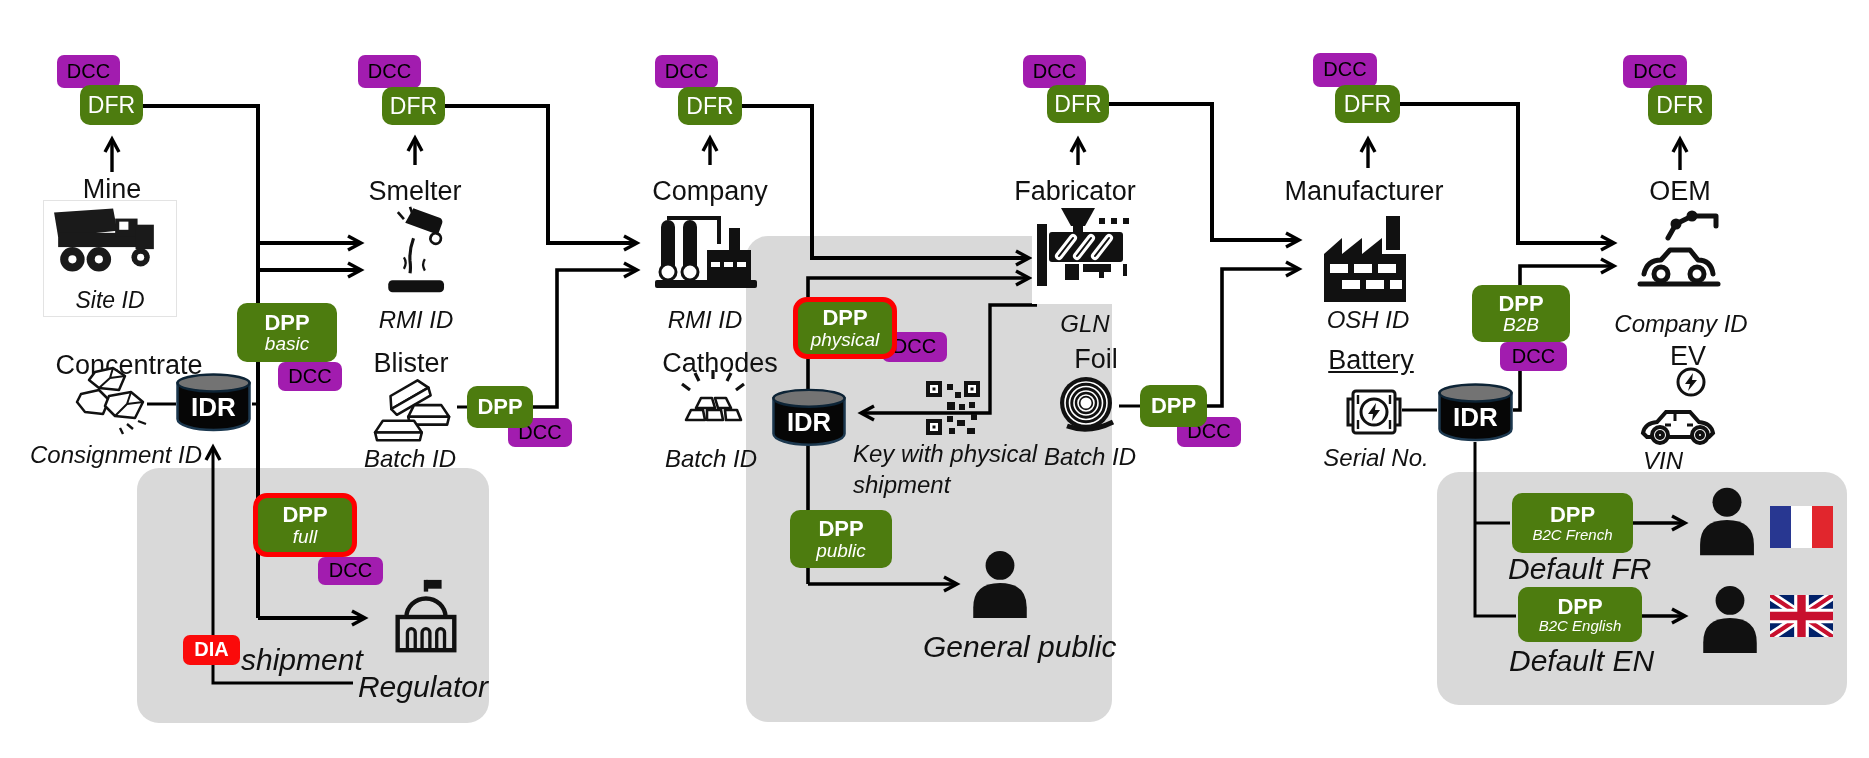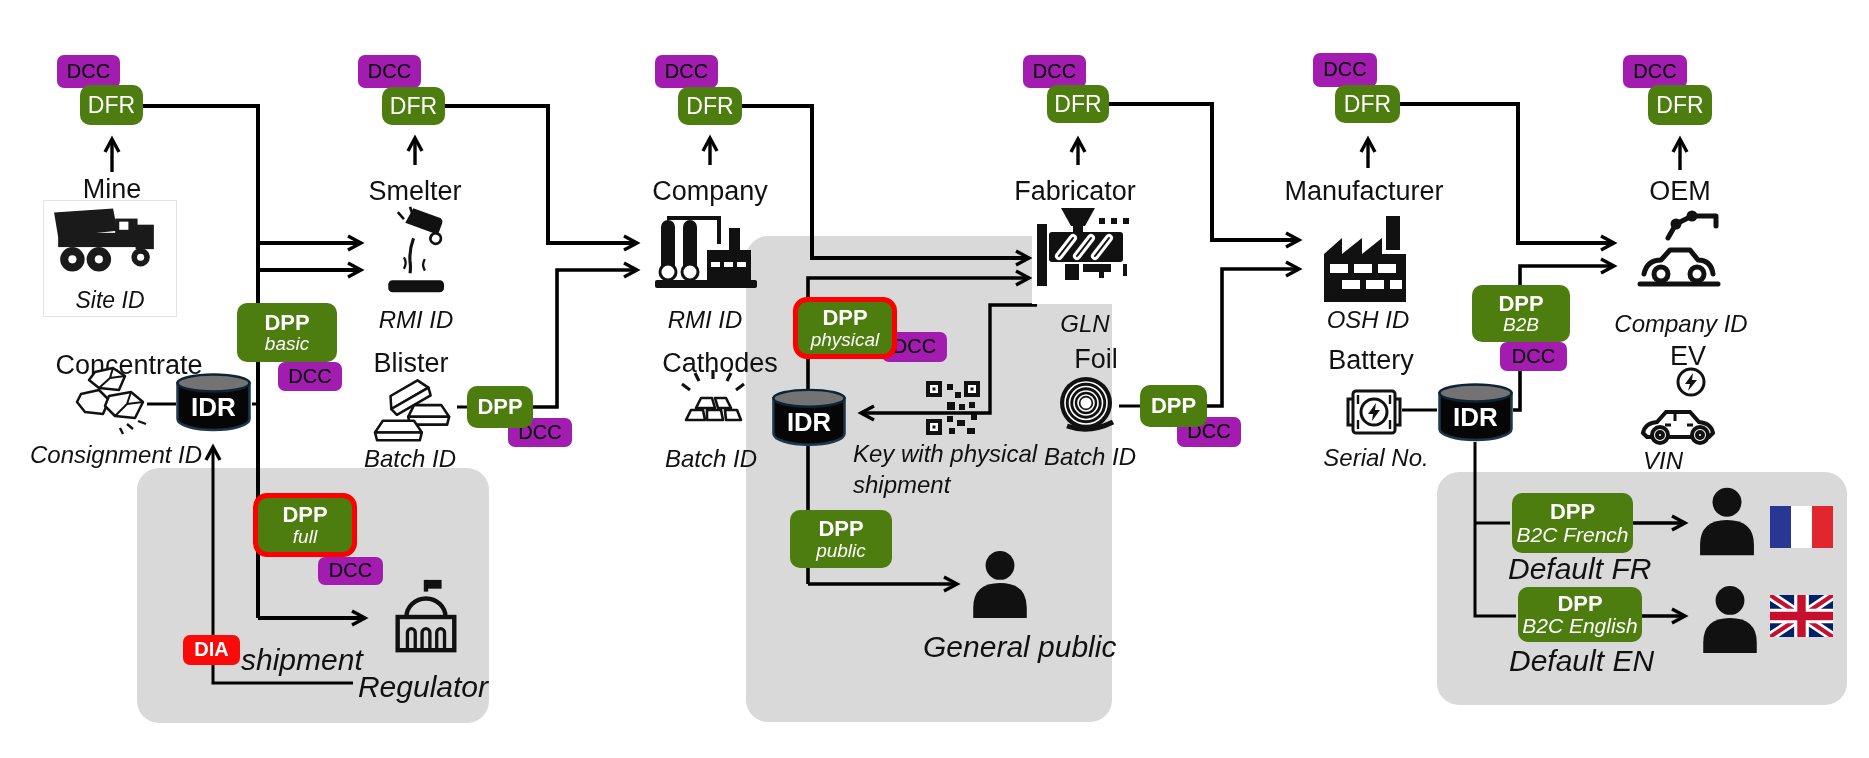--- a/index.html
+++ b/index.html
@@ -6,21 +6,21 @@
   #canvas{position:relative;width:1869px;height:758px;background:#fff;overflow:hidden;
           font-family:"Liberation Sans", sans-serif;color:#111;}
   .abs{position:absolute;box-sizing:border-box;}
   .zone{background:#d9d9d9;border-radius:22px;}
   .badge{display:flex;flex-direction:column;align-items:center;justify-content:center;line-height:1.06;text-align:center;}
   .dcc{background:#a21caf;color:#000;font-weight:normal;border-radius:7px;font-size:20px;}
   .grn{background:#4d7c0f;color:#fff;border-radius:10px;}
   .dfr{font-size:23px;}
   .dpp-t{font-weight:bold;font-size:22px;}
   .dpp-s{font-style:italic;font-size:19px;}
-  .dpp-s.small{font-size:21px;}
+  .dpp-s.small{font-size:15px;}
   .redb{border:5px solid #fe0000;border-radius:14px;}
   .dia{background:#fb0a0a;color:#fff;font-weight:bold;border-radius:7px;font-size:20px;}
   .stage{font-size:27px;text-align:center;white-space:nowrap;}
   .idl{font-size:24px;font-style:italic;text-align:center;white-space:nowrap;}
   .note{font-size:30px;font-style:italic;text-align:center;white-space:nowrap;}
   .z1{z-index:1}.z2{z-index:2}.z3{z-index:3}.z4{z-index:4}
   svg{display:block;}
   .imgbox{background:#fff;border:1px solid #e3e3e3;}
 </style>
 </head>
@@ -331,21 +331,21 @@
       <rect x="12" y="52" width="18" height="9"></rect>
         <rect x="36" y="52" width="18" height="9"></rect>
         <rect x="60" y="52" width="18" height="9"></rect>
       <rect x="24" y="68" width="18" height="9"></rect>
         <rect x="48" y="68" width="18" height="9"></rect>
         <rect x="72" y="68" width="12" height="9"></rect>
     </g>
   </svg>
   <div class="abs idl z2" style="left:1308px;top:306px;width:120px;text-align:center;">OSH ID</div>
 
-  <div class="abs stage z2" style="left:1311px;top:345px;width:120px;">Battery</div>
+  <div class="abs stage z2" style="left:1311px;top:345px;width:120px;text-decoration:underline;">Battery</div>
   <svg class="abs z2" style="left:1345px;top:383px;" width="58" height="58" viewBox="0 0 58 58" fill="none" stroke="#111" stroke-width="3">
     <rect x="8" y="8" width="42" height="42" rx="3"></rect>
     <path d="M8,16 h-5 v26 h5 M50,16 h5 v26 h-5"></path>
     <path d="M13,12 v9 M13,37 v9 M45,12 v9 M45,37 v9" stroke-width="2.4"></path>
     <circle cx="29" cy="29" r="13"></circle>
     <polygon points="31,20 23,31 28,31 27,38 35,27 30,27" fill="#111" stroke="none"></polygon>
   </svg>
   <div class="abs idl z2" style="left:1316px;top:444px;width:120px;">Serial No.</div>
   <svg class="abs z3" style="left:1436px;top:383px;" width="79" height="61" viewBox="0 0 79 61">
     <path d="M3.5,10 v36 a36,11 0 0 0 72,0 v-36 z" fill="#060606" stroke="#1c384f" stroke-width="2.5"></path>

